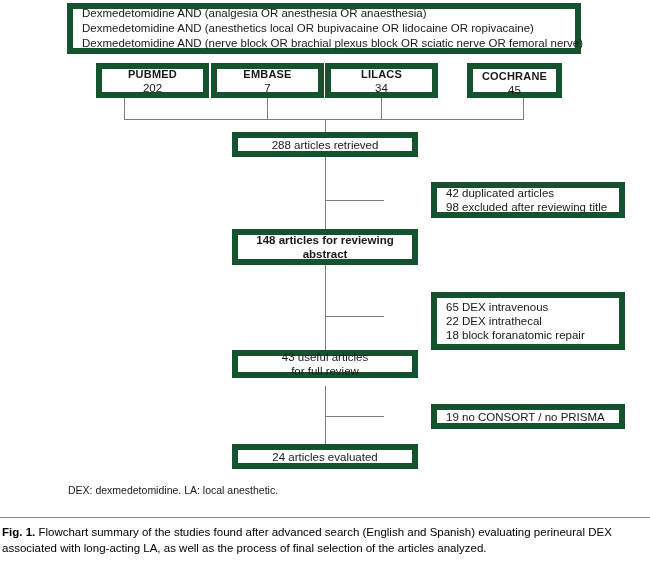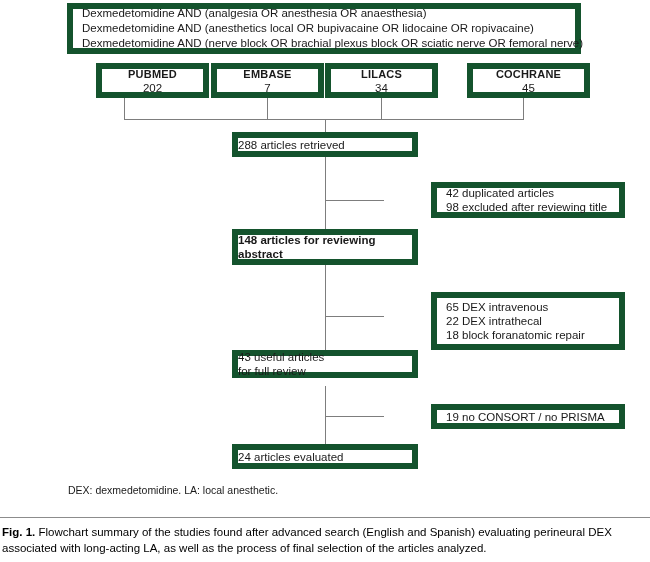--- a/index.html
+++ b/index.html
@@ -33,21 +33,21 @@
     display: flex;
     flex-direction: column;
     justify-content: center;
     font-size: 11.5px;
     line-height: 14px;
     z-index: 3;
   }
   .box .line {
     white-space: pre;
   }
-  .center .line { text-align: left; }
+  .center .line { text-align: center; }
   .left   .line { text-align: left; padding-left: 9px; }
 
   
   #query-box {
     left: 67px;
     top: 3px;
     width: 514px;
     height: 51px;
     padding: 5px 0 5px 0;
     justify-content: center;
@@ -66,21 +66,21 @@
     font-size: 11px;
     letter-spacing: 0.2px;
   }
   .db-box .db-count {
     text-align: center;
     font-size: 11.5px;
   }
   #db-pubmed   { left: 68px; margin-left: 28px; }
   #db-embase   { left: 211px; }
   #db-lilacs   { left: 325px; }
-  #db-cochrane { left: 467px; width: 123px; }
+  #db-cochrane { left: 467px; width: 95px; justify-content: space-between; }
 
   
   .main-box {
     left: 232px;
     width: 186px;
   }
   #box-retrieved { top: 132px; height: 25px; }
   #box-abstract  { top: 229px; height: 36px; font-weight: bold; }
   #box-useful    { top: 350px; height: 28px; }
   #box-evaluated { top: 444px; height: 25px; }

